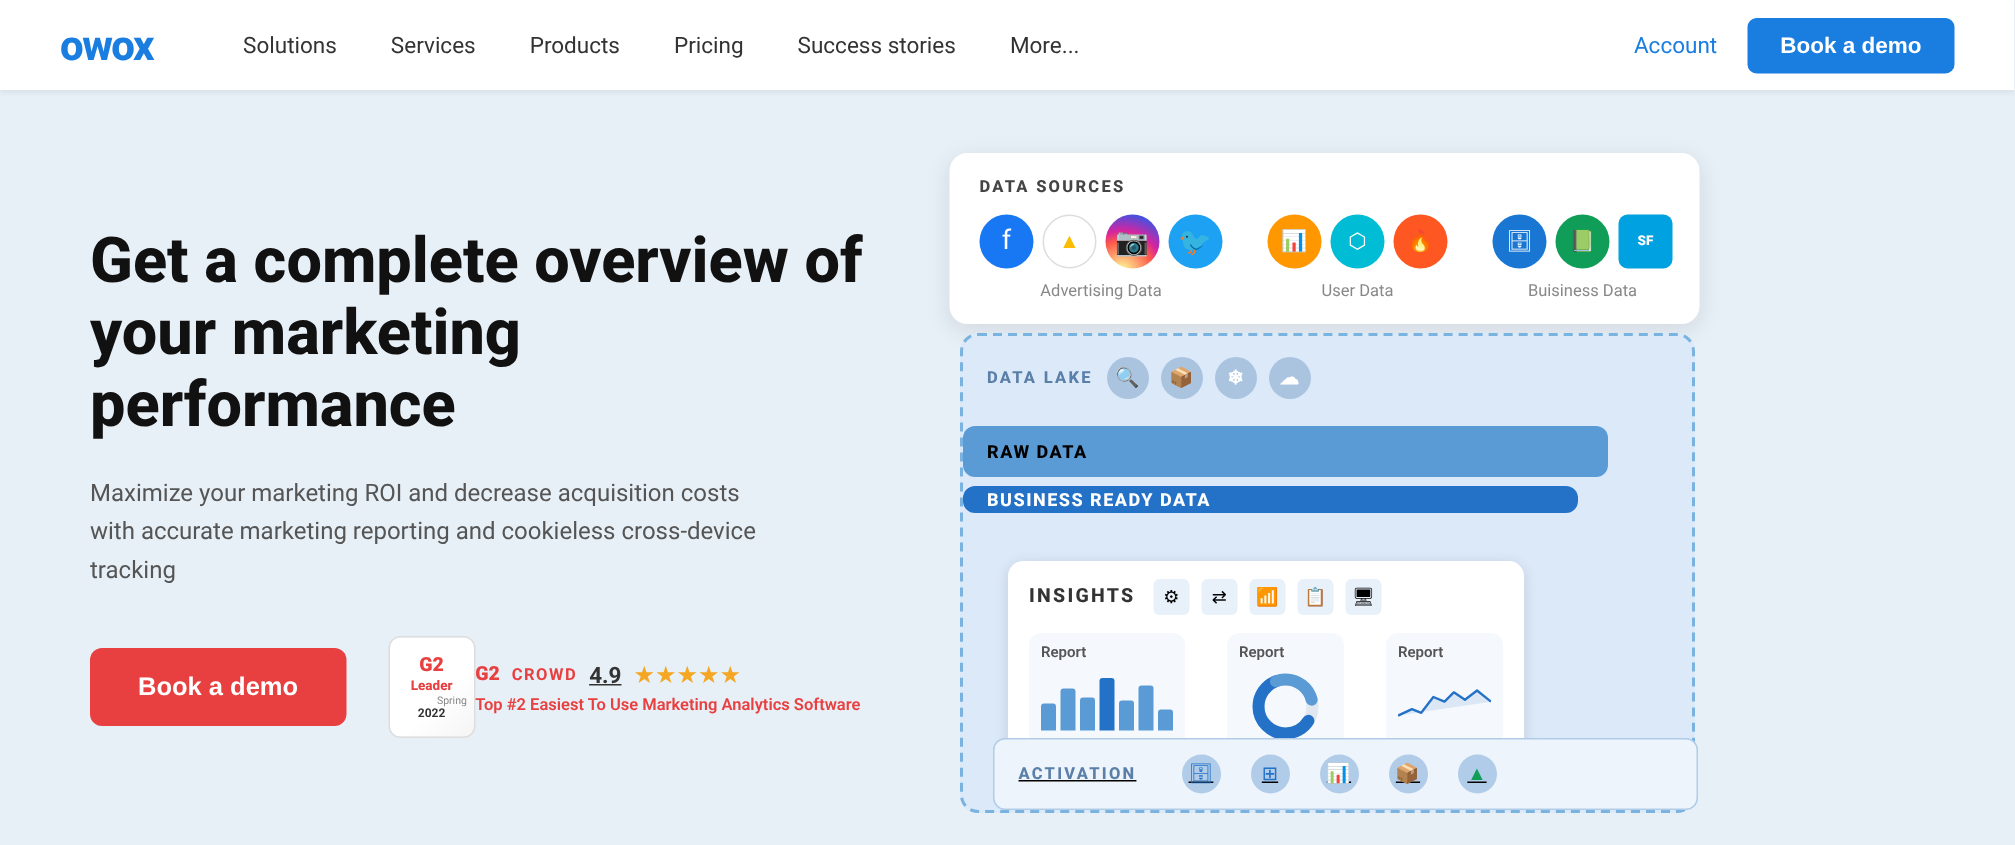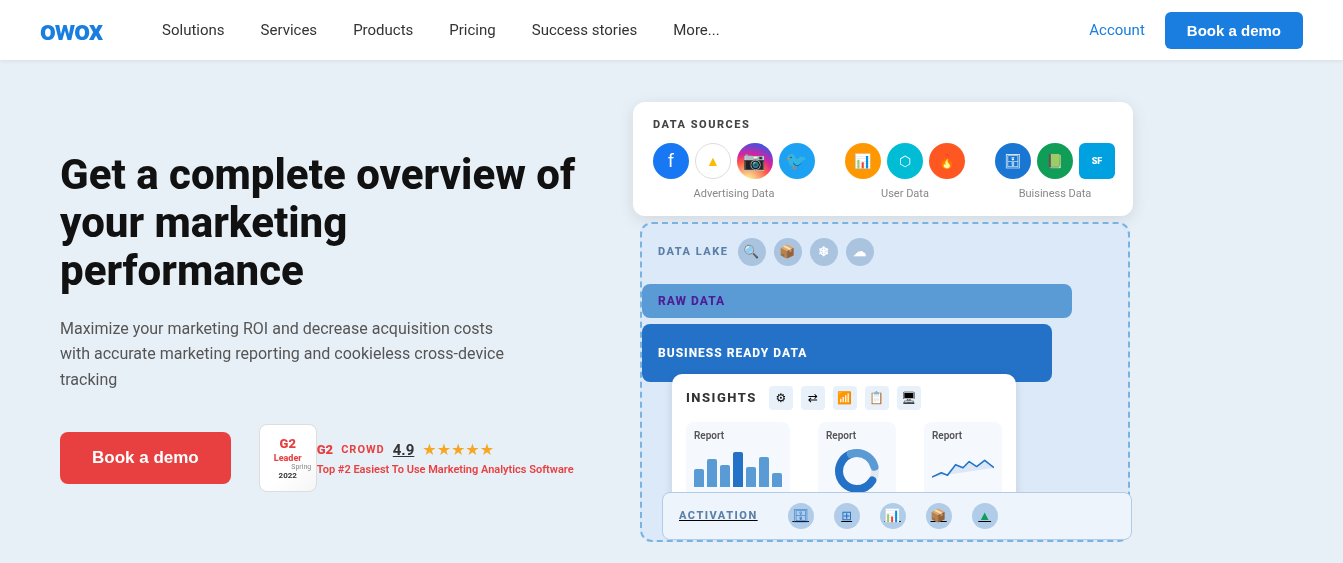--- a/index.html
+++ b/index.html
@@ -266,35 +266,35 @@
       left: 0;
       right: 0;
       width: 430px;
       background: #5b9bd5;
       border-radius: 8px;
       padding: 10px 16px;
     }
     .raw-data-title {
       font-size: 12px;
       font-weight: 800;
-      color: #4c1d95;
+      color: #000000;
       letter-spacing: 1px;
       text-transform: uppercase;
     }
 
     
     .biz-ready-card {
       position: absolute;
       top: 100px;
       left: 0;
       right: 0;
       width: 410px;
       background: #2472c8;
       border-radius: 8px;
-      padding: 22px 16px;
+      padding: 2px 16px;
     }
     .biz-ready-title {
       font-size: 12px;
       font-weight: 800;
       color: #fff;
       letter-spacing: 1px;
       text-transform: uppercase;
     }
 
     

